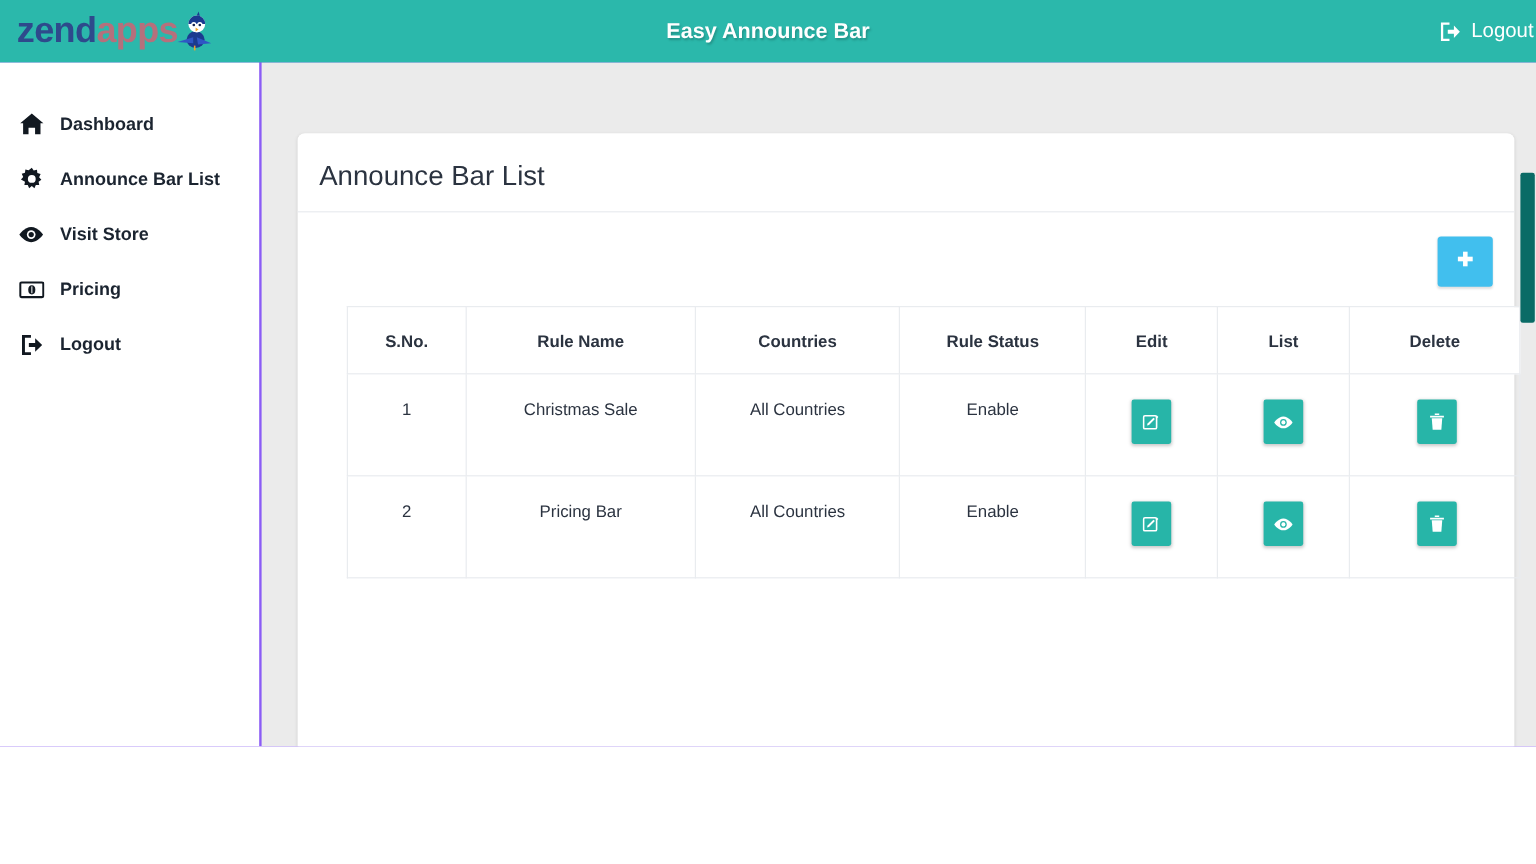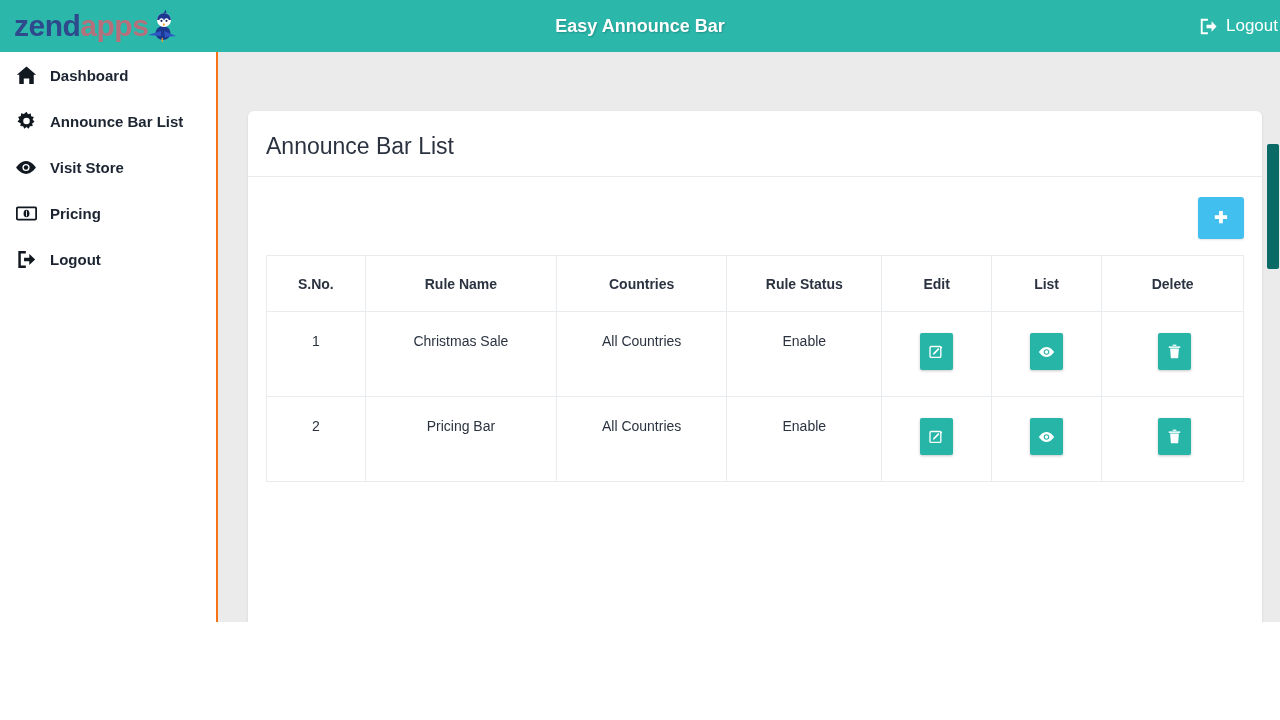--- a/index.html
+++ b/index.html
@@ -8,21 +8,21 @@
     width: 1280px; height: 720px;
     background: #ffffff;
     font-family: "Liberation Sans", sans-serif;
     overflow: hidden;
   }
 
   #app {
     position: absolute;
     left: 0; top: 0;
     width: 1280px; height: 622px;
-    background: #f97316;
+    background: #8b5cf6;
     overflow: hidden;
   }
 
   
   .topbar {
     position: absolute;
     left: 0; top: 0;
     width: 1280px; height: 52px;
     background: #2bb8ab;
     z-index: 20;
@@ -71,20 +71,21 @@
     padding-right: 8px;
   }
   .logout-top .ic { display: flex; align-items: center; }
 
   
   .sidebar {
     position: absolute;
     left: 0; top: 52px;
     width: 216px; height: 570px;
     background: #ffffff;
+    padding-top: 28px;
     z-index: 10;
   }
   .nav-item {
     display: flex;
     align-items: center;
     gap: 13px;
     height: 46px;
     padding-left: 15px;
     color: #1b2430;
     font-size: 15px;
@@ -147,20 +148,21 @@
     cursor: pointer;
     box-shadow: 0 1px 2px rgba(0,0,0,0.12);
     font-family: "Liberation Sans", sans-serif;
   }
   .btn-create .plus { font-size: 16px; font-weight: 700; line-height: 1; }
 
   table.grid {
     width: 100%;
     border-collapse: collapse;
     table-layout: fixed;
+    margin-left: 23px;
   }
   table.grid th, table.grid td {
     border: 1px solid #e9ecef;
     text-align: center;
     color: #2b3340;
   }
   table.grid th {
     height: 56px;
     font-size: 14px;
     font-weight: 700;

